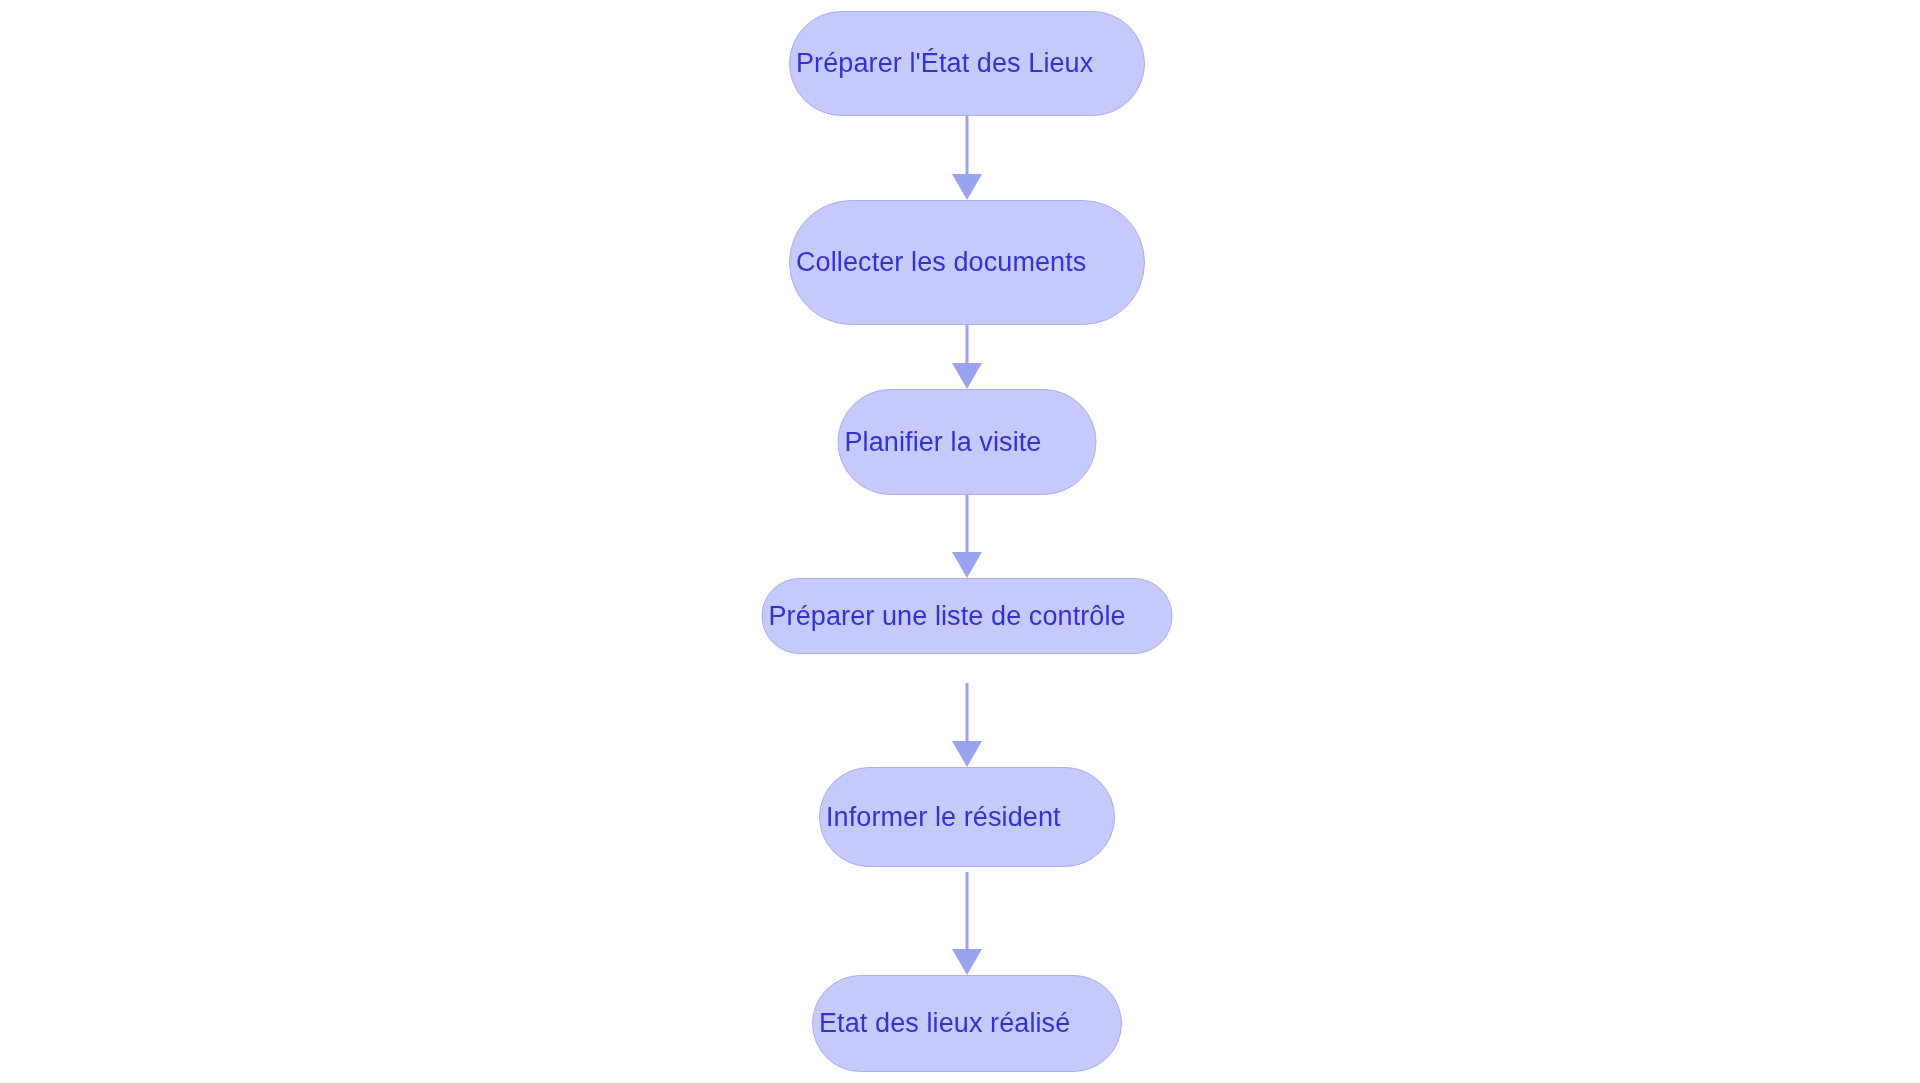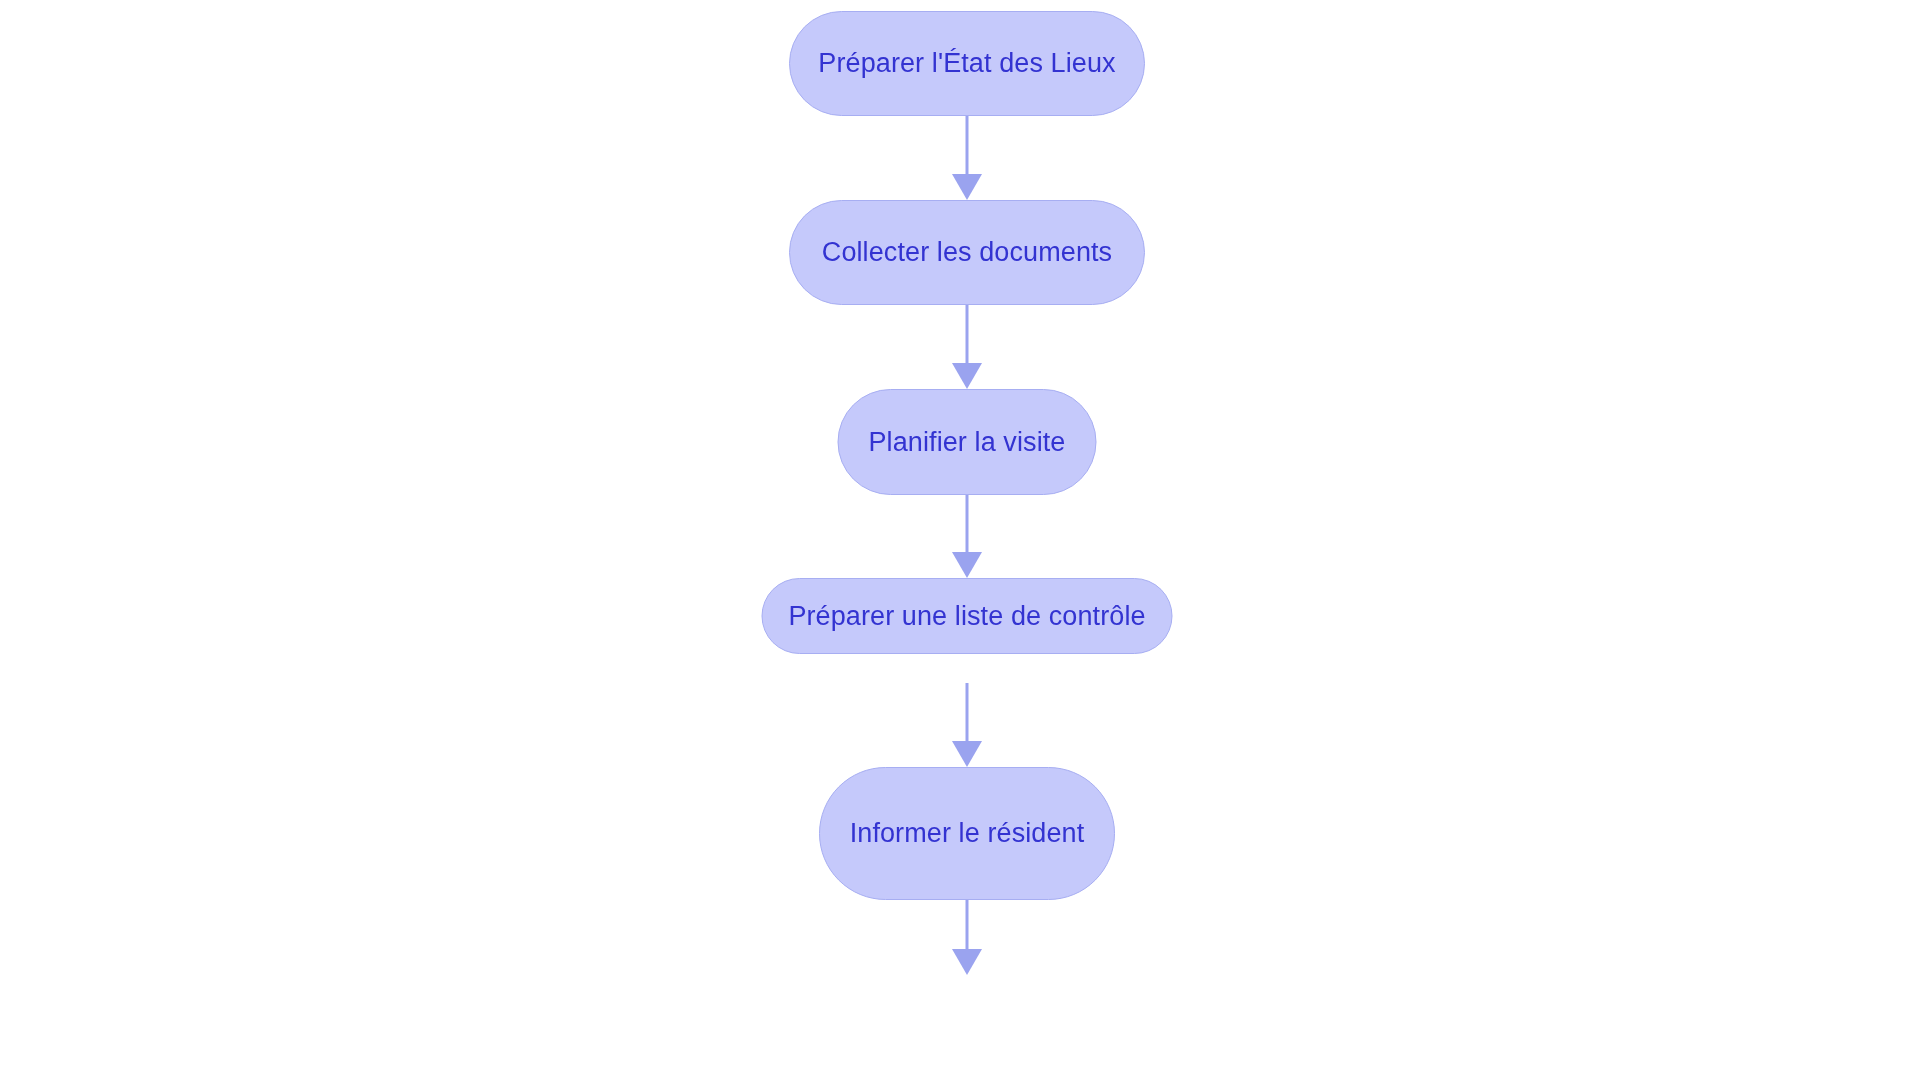--- a/index.html
+++ b/index.html
@@ -18,21 +18,20 @@
     position: relative;
     width: 1920px;
     height: 1083px;
     background: #ffffff;
   }
   .flow-node {
     position: absolute;
     box-sizing: border-box;
     display: flex;
     align-items: center;
-    justify-content: center;
     border-style: solid;
     border-width: 1.6px;
     border-radius: 999px;
     transform: translateX(-50%);
     white-space: nowrap;
   }
   .flow-node .node-label {
     font-size: 27px;
     font-weight: 400;
     letter-spacing: 0.1px;
@@ -65,25 +64,28 @@
         <line x1="15" y1="0" x2="15" y2="60" stroke="#9aa3ef" stroke-width="3"></line>
         <polygon points="0,58 30,58 15,84" fill="#9aa3ef"></polygon>
       </svg></div>
     <div class="flow-edge" style="left: 967px; top: 872px; width: 30px; height: 103px;"><svg width="30" height="103" viewBox="0 0 30 103">
         <line x1="15" y1="0" x2="15" y2="79" stroke="#9aa3ef" stroke-width="3"></line>
         <polygon points="0,77 30,77 15,103" fill="#9aa3ef"></polygon>
       </svg></div>
     <div class="flow-node" style="left: 967px; top: 11px; width: 356px; height: 105px; background: rgb(197, 201, 251); border-color: rgb(167, 174, 242);">
       <span class="node-label" style="color: rgb(51, 51, 209);">Préparer l'État des Lieux</span>
     </div>
-    <div class="flow-node" style="left: 967px; top: 200px; width: 356px; height: 105px; background: rgb(197, 201, 251); border-color: rgb(167, 174, 242);">
+    <div class="flow-node" style="left: 967px; top: 200px; width: 356px; height: 125px; background: rgb(197, 201, 251); border-color: rgb(167, 174, 242);">
       <span class="node-label" style="color: rgb(51, 51, 209);">Collecter les documents</span>
     </div>
     <div class="flow-node" style="left: 967px; top: 389px; width: 259px; height: 106px; background: rgb(197, 201, 251); border-color: rgb(167, 174, 242);">
       <span class="node-label" style="color: rgb(51, 51, 209);">Planifier la visite</span>
     </div>
     <div class="flow-node" style="left: 967px; top: 578px; width: 411px; height: 76px; background: rgb(197, 201, 251); border-color: rgb(167, 174, 242);">
       <span class="node-label" style="color: rgb(51, 51, 209);">Préparer une liste de contrôle</span>
     </div>
-    <div class="flow-node" style="left: 967px; top: 767px; width: 296px; height: 133px; background: rgb(197, 201, 251); border-color: rgb(167, 174, 242);">
+    <div class="flow-node" style="left: 967px; top: 767px; width: 296px; height: 100px; background: rgb(197, 201, 251); border-color: rgb(167, 174, 242);">
       <span class="node-label" style="color: rgb(51, 51, 209);">Informer le résident</span>
+    </div>
+    <div class="flow-node" style="left: 967px; top: 975px; width: 310px; height: 97px; background: rgb(197, 201, 251); border-color: rgb(167, 174, 242);">
+      <span class="node-label" style="color: rgb(51, 51, 209);">Etat des lieux réalisé</span>
     </div>
   </div>
 
 </body></html>

